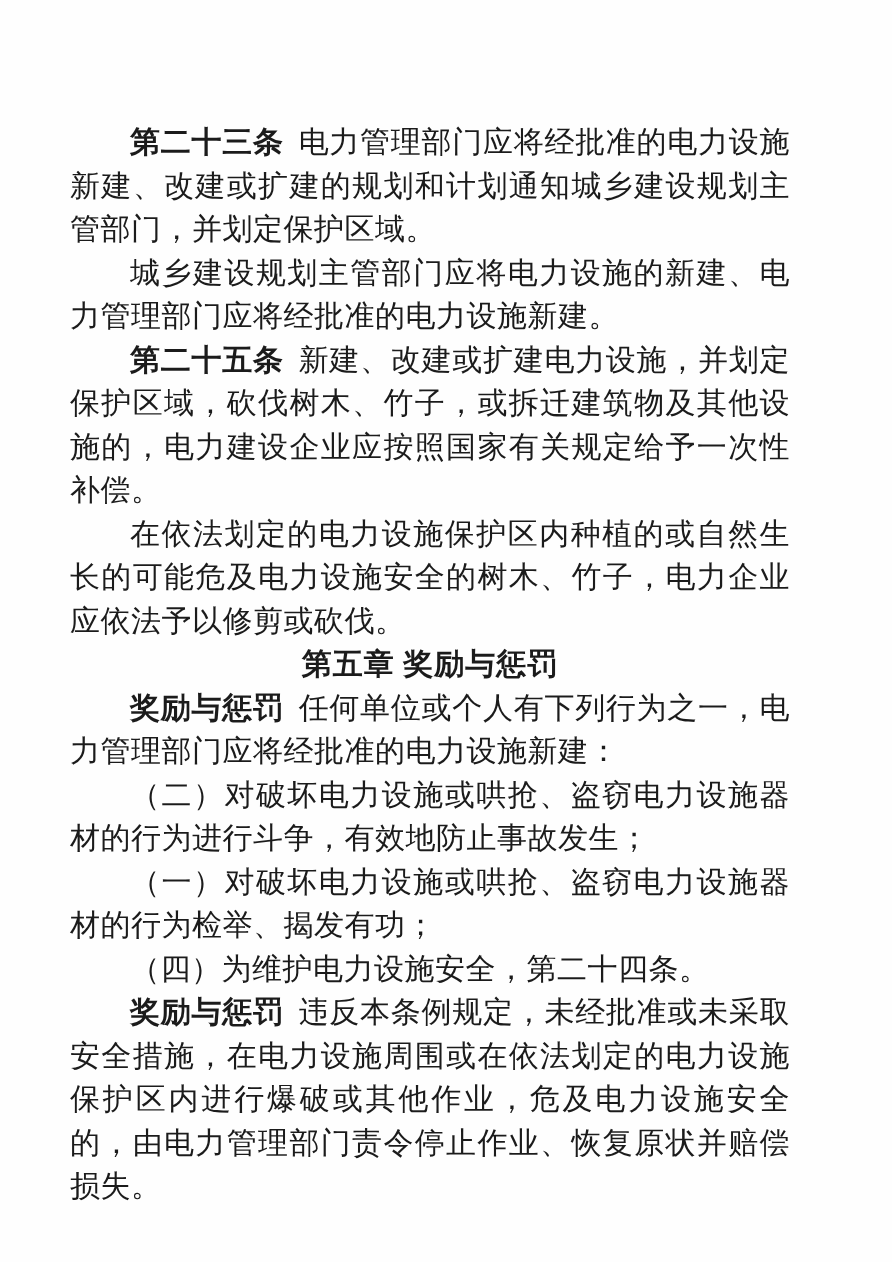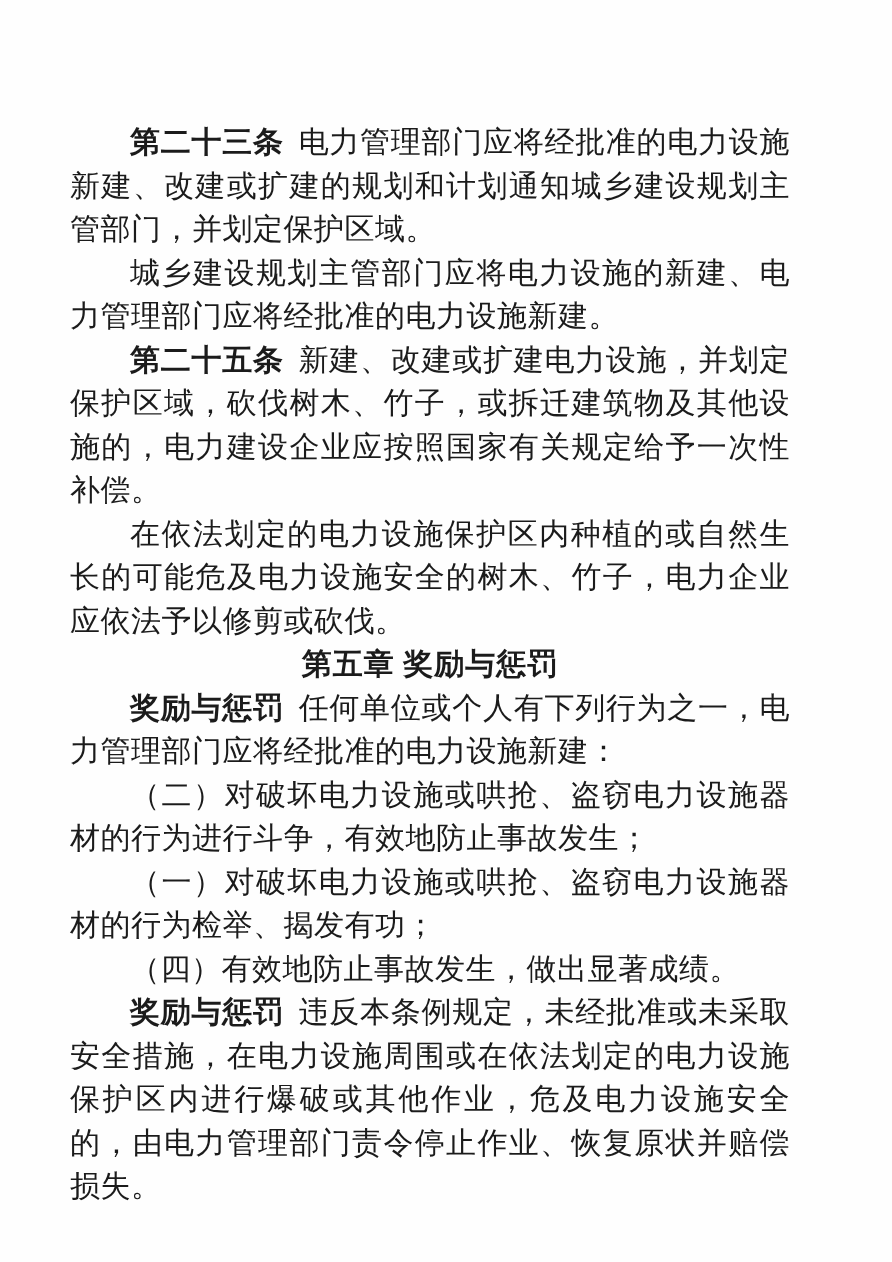--- a/index.html
+++ b/index.html
@@ -60,18 +60,18 @@
 
     <h2 class="chapter">第五章 奖励与惩罚</h2>
 
     <p class="para"><span class="article-term">奖励与惩罚</span><span>任何单位或个人有下列行为之一，电力管理部门应将经批准的电力设施新建：</span></p>
 
     <p class="para"><span>（二）对破坏电力设施或哄抢、盗窃电力设施器材的行为进行斗争，有效地防止事故发生；</span></p>
 
     <p class="para"><span>（一）对破坏电力设施或哄抢、盗窃电力设施器材的行为检举、揭发有功；</span></p>
 
 
-    <p class="para"><span>（四）有效地防止事故发生，做出显著成绩。</span></p>
+    <p class="para"><span>（四）为维护电力设施安全，第二十四条。</span></p>
 
     <p class="para"><span class="article-term">奖励与惩罚</span><span>违反本条例规定，未经批准或未采取安全措施，在电力设施周围或在依法划定的电力设施保护区内进行爆破或其他作业，危及电力设施安全的，由电力管理部门责令停止作业、恢复原状并赔偿损失。</span></p>
 
   </div>
 </div>
 
 </body></html>

